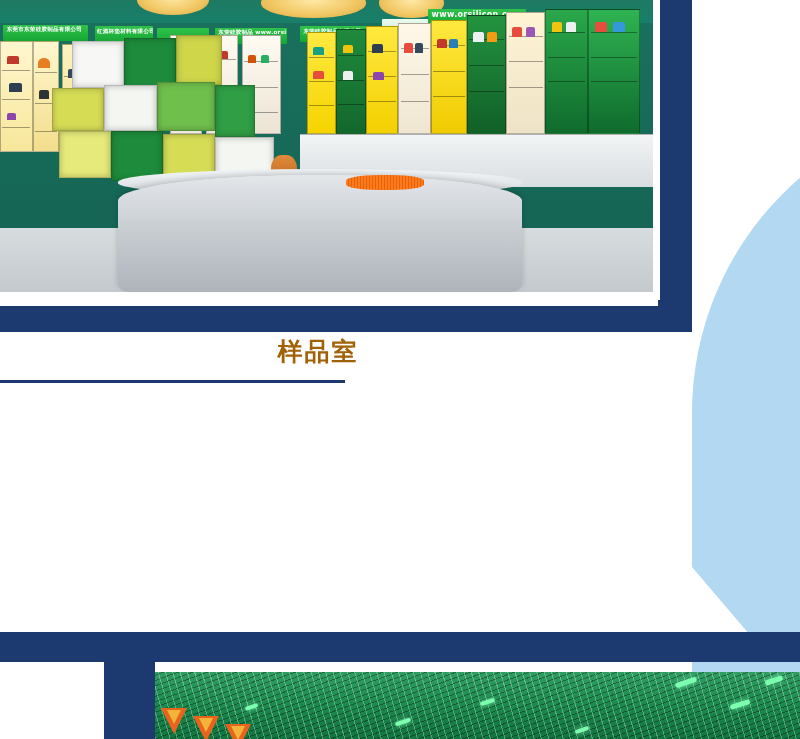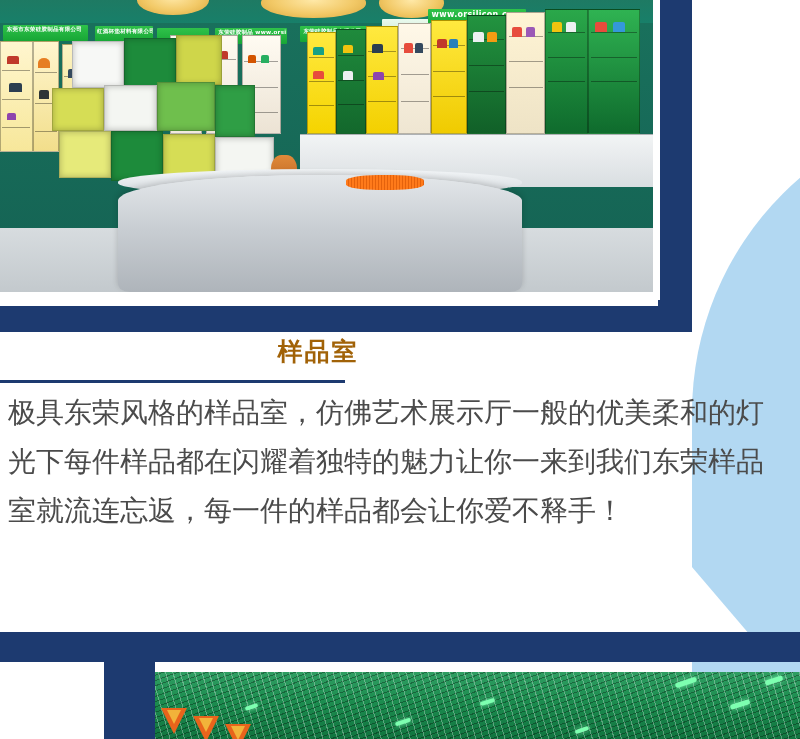--- a/index.html
+++ b/index.html
@@ -433,21 +433,20 @@
       <div class="ph-stool"></div>
       <div class="ph-counter-top"></div>
       <div class="ph-counter"></div>
       <div class="ph-orange"></div>
     </div>
   </div>
 
   <div class="section-title">样品室</div>
   <div class="title-rule"></div>
 
-  <div class="body-copy">极具东荣风格的样品室，仿佛艺术展示厅一般的优美柔和的灯光下每件样品都在闪耀着独特的魅力让你一来到我们东荣样品室就流连忘返，每一件的样品都会让你爱不释手！</div>
 
   <div class="lower-photo-wrap">
     <div class="lower-photo">
       <div class="mesh-flag" style="left:6px;top:36px;"></div>
       <div class="mesh-flag" style="left:38px;top:44px;"></div>
       <div class="mesh-flag" style="left:70px;top:52px;"></div>
       <div class="mesh-glint" style="left:90px;top:33px;width:13px;height:4px;"></div>
       <div class="mesh-glint" style="left:240px;top:48px;width:16px;height:4px;"></div>
       <div class="mesh-glint" style="left:325px;top:28px;width:15px;height:4px;"></div>
       <div class="mesh-glint" style="left:420px;top:56px;width:14px;height:4px;"></div>

